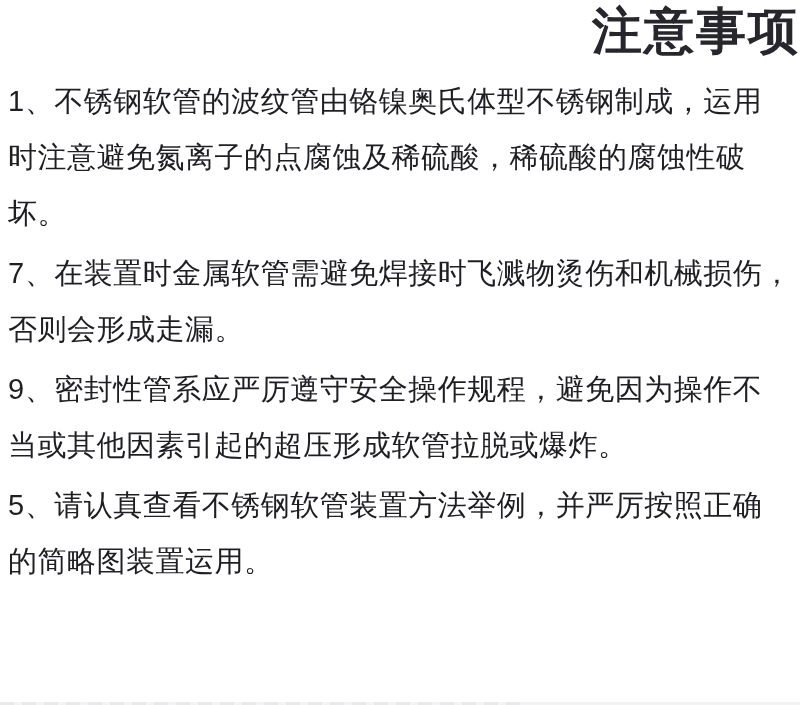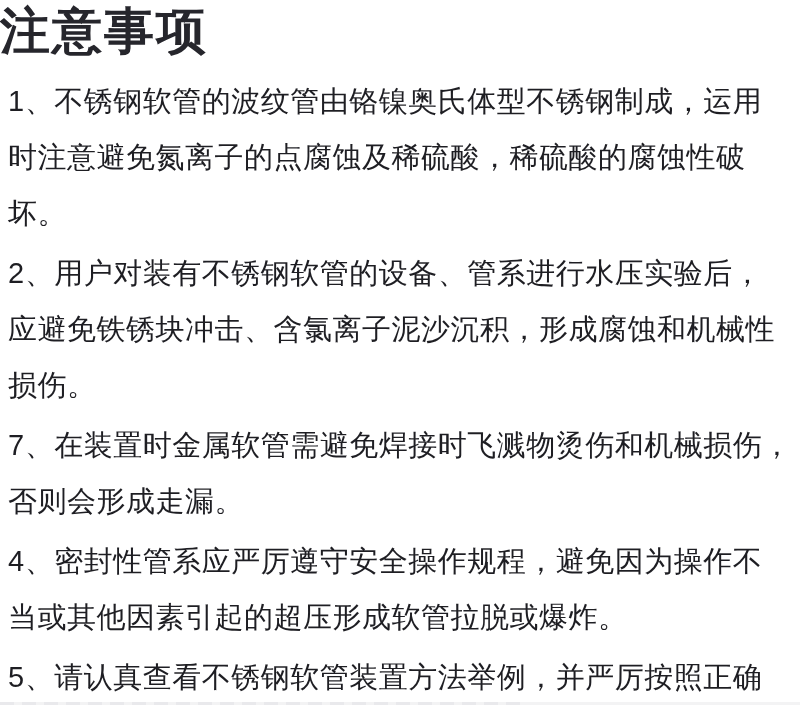--- a/index.html
+++ b/index.html
@@ -19,21 +19,21 @@
   .page {
     position: relative;
     width: 800px;
     height: 705px;
     background: var(--bg);
     overflow: hidden;
   }
   .title {
     margin: 0;
     padding-top: 4px;
-    text-align: left;
+    text-align: right;
     font-size: 50px;
     line-height: 55px;
     font-weight: 900;
     letter-spacing: 2px;
     color: var(--title);
   }
   .notes {
     margin-top: 14px;
     padding: 0 8px;
   }
@@ -70,26 +70,23 @@
 </head>
 <body>
 
 <div class="page">
 
   <h1 class="title">注意事项</h1>
 
   <div class="notes">
     <p class="note">1、不锈钢软管的波纹管由铬镍奥氏体型不锈钢制成，运用
 时注意避免氮离子的点腐蚀及稀硫酸，稀硫酸的腐蚀性破坏。</p>
-    <p class="note">2、用户对装有不锈钢软管的设备、管系进行水压实验后，
-应避免铁锈块冲击、含氯离子泥沙沉积，形成腐蚀和机械性
-损伤。</p>
     <p class="note">7、在装置时金属软管需避免焊接时飞溅物烫伤和机械损伤，
 否则会形成走漏。</p>
-    <p class="note">4、密封性管系应严厉遵守安全操作规程，避免因为操作不
+    <p class="note">9、密封性管系应严厉遵守安全操作规程，避免因为操作不
 当或其他因素引起的超压形成软管拉脱或爆炸。</p>
     <p class="note">5、请认真查看不锈钢软管装置方法举例，并严厉按照正确
 的简略图装置运用。</p>
   </div>
 
   <div class="bottom-edge">
     <div class="bottom-edge-left"></div>
   </div>
 
 </div>

